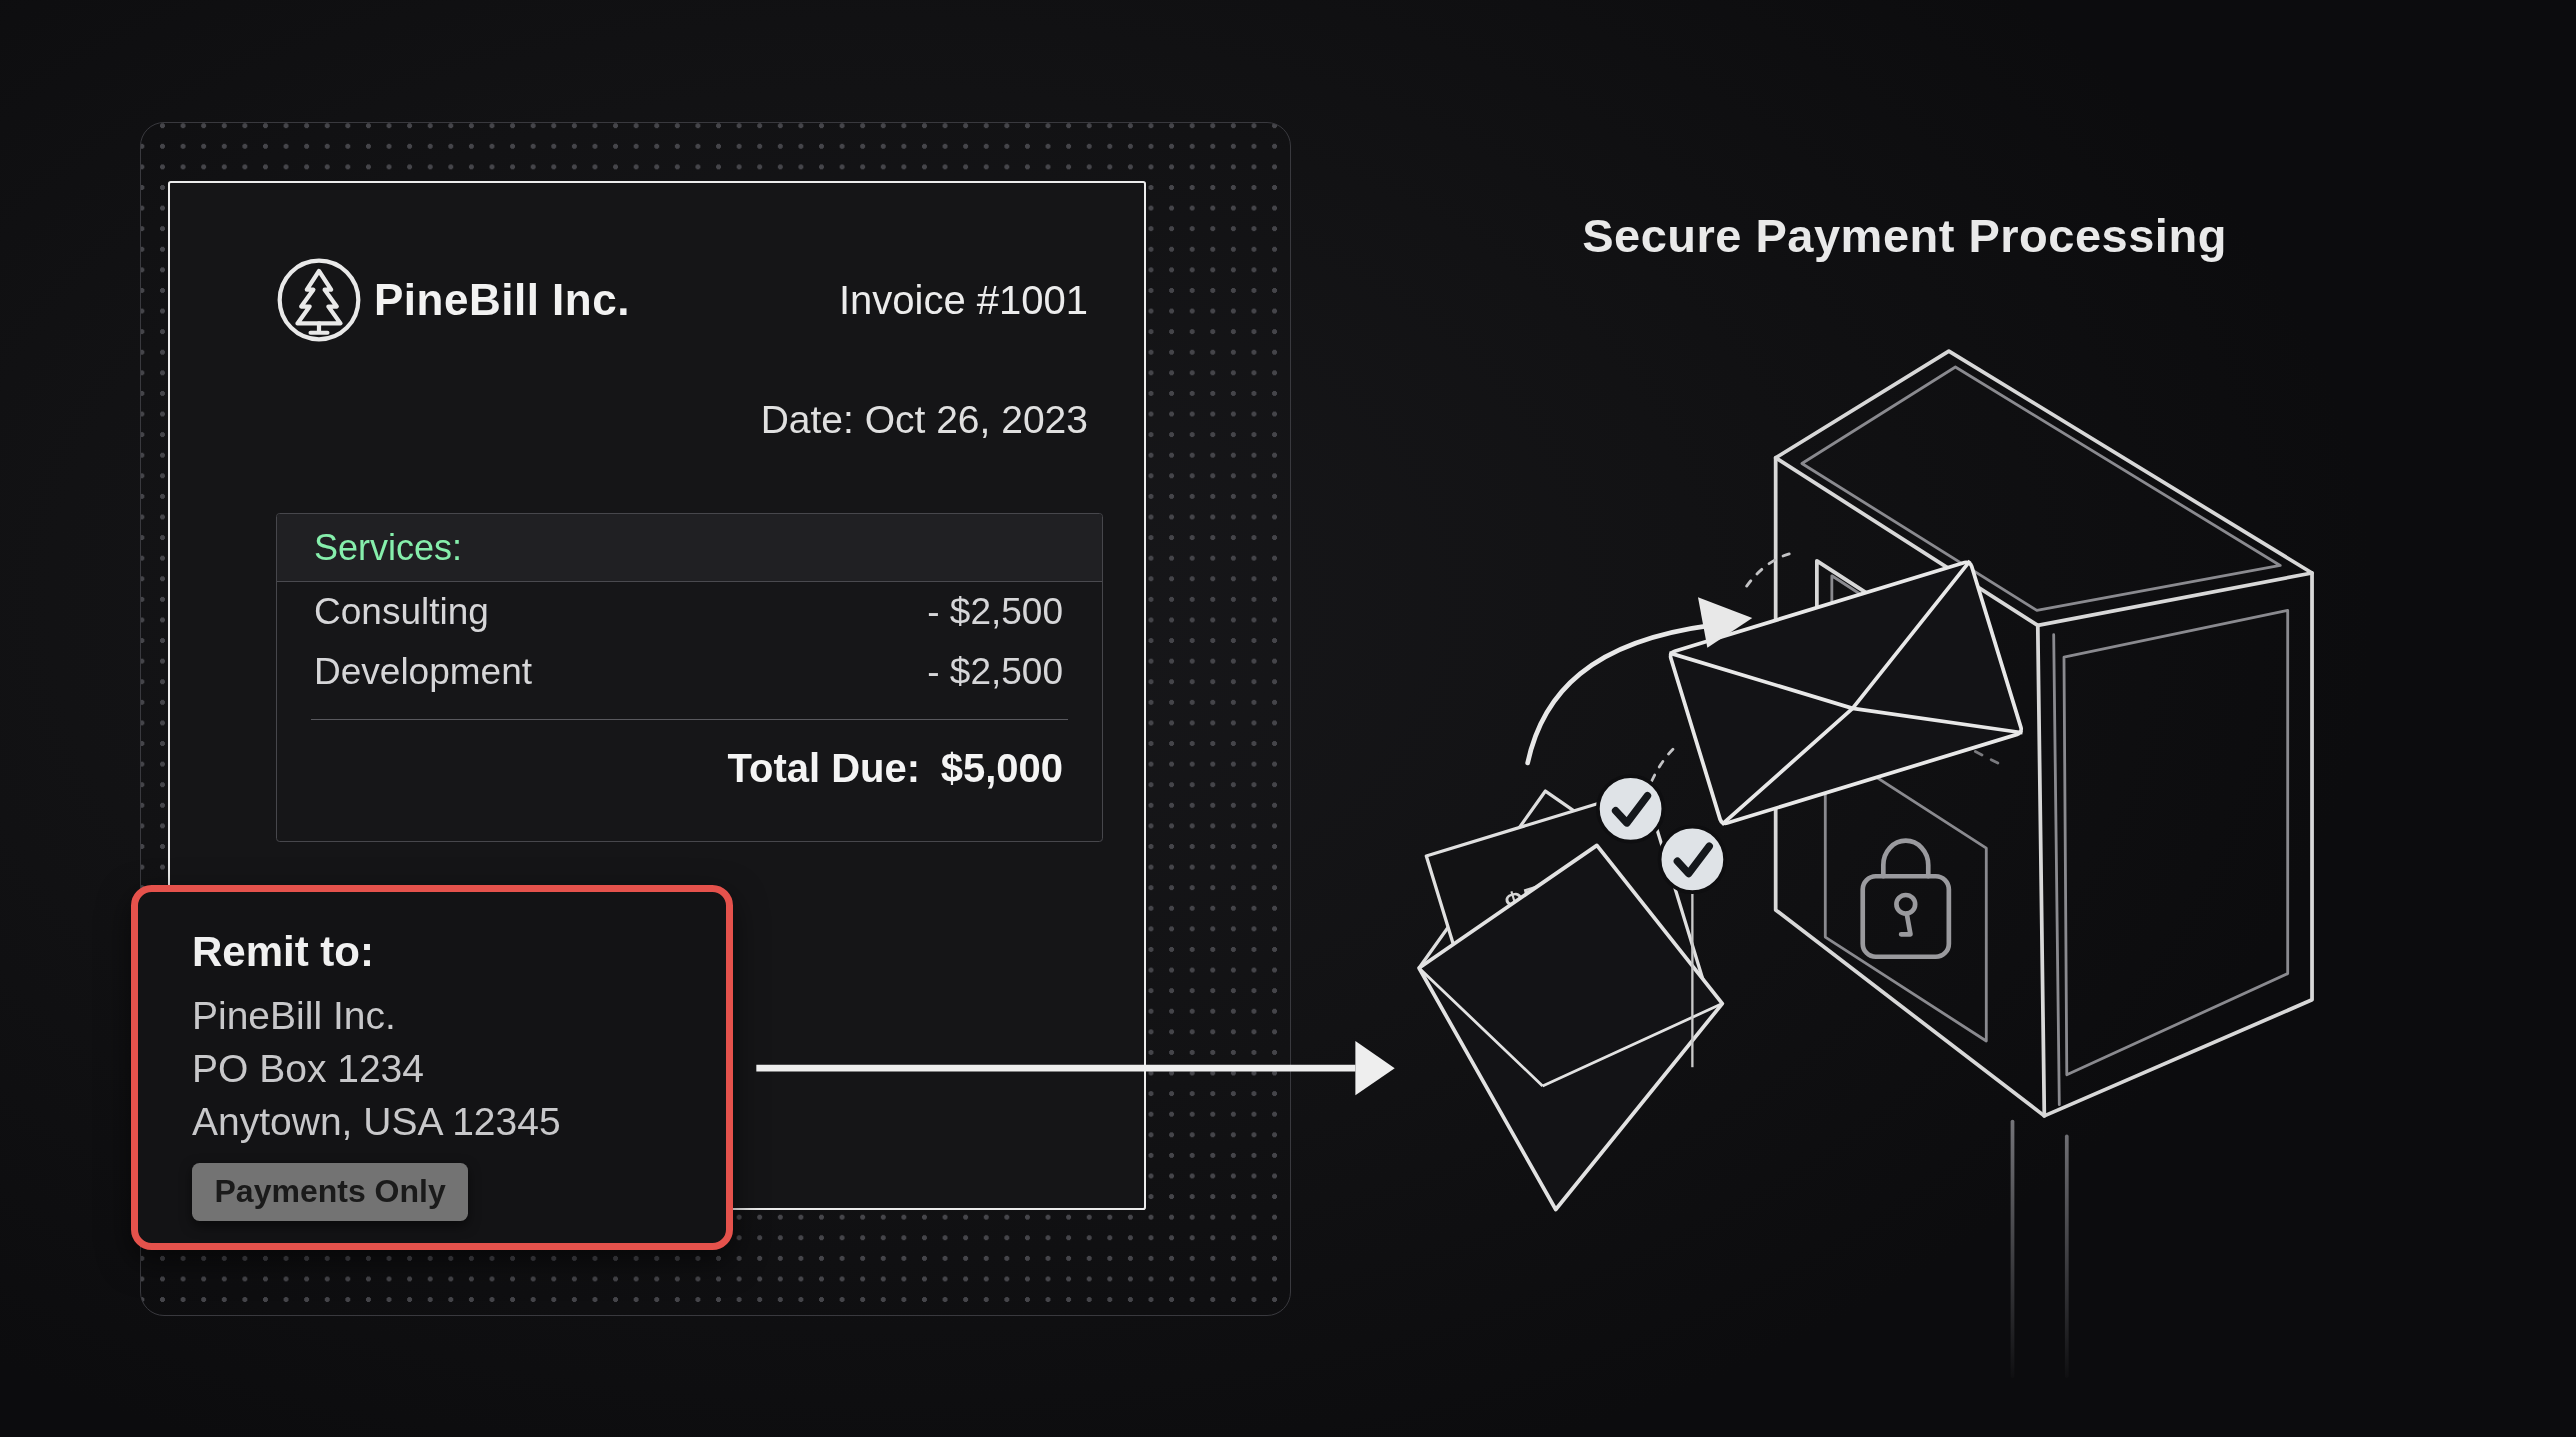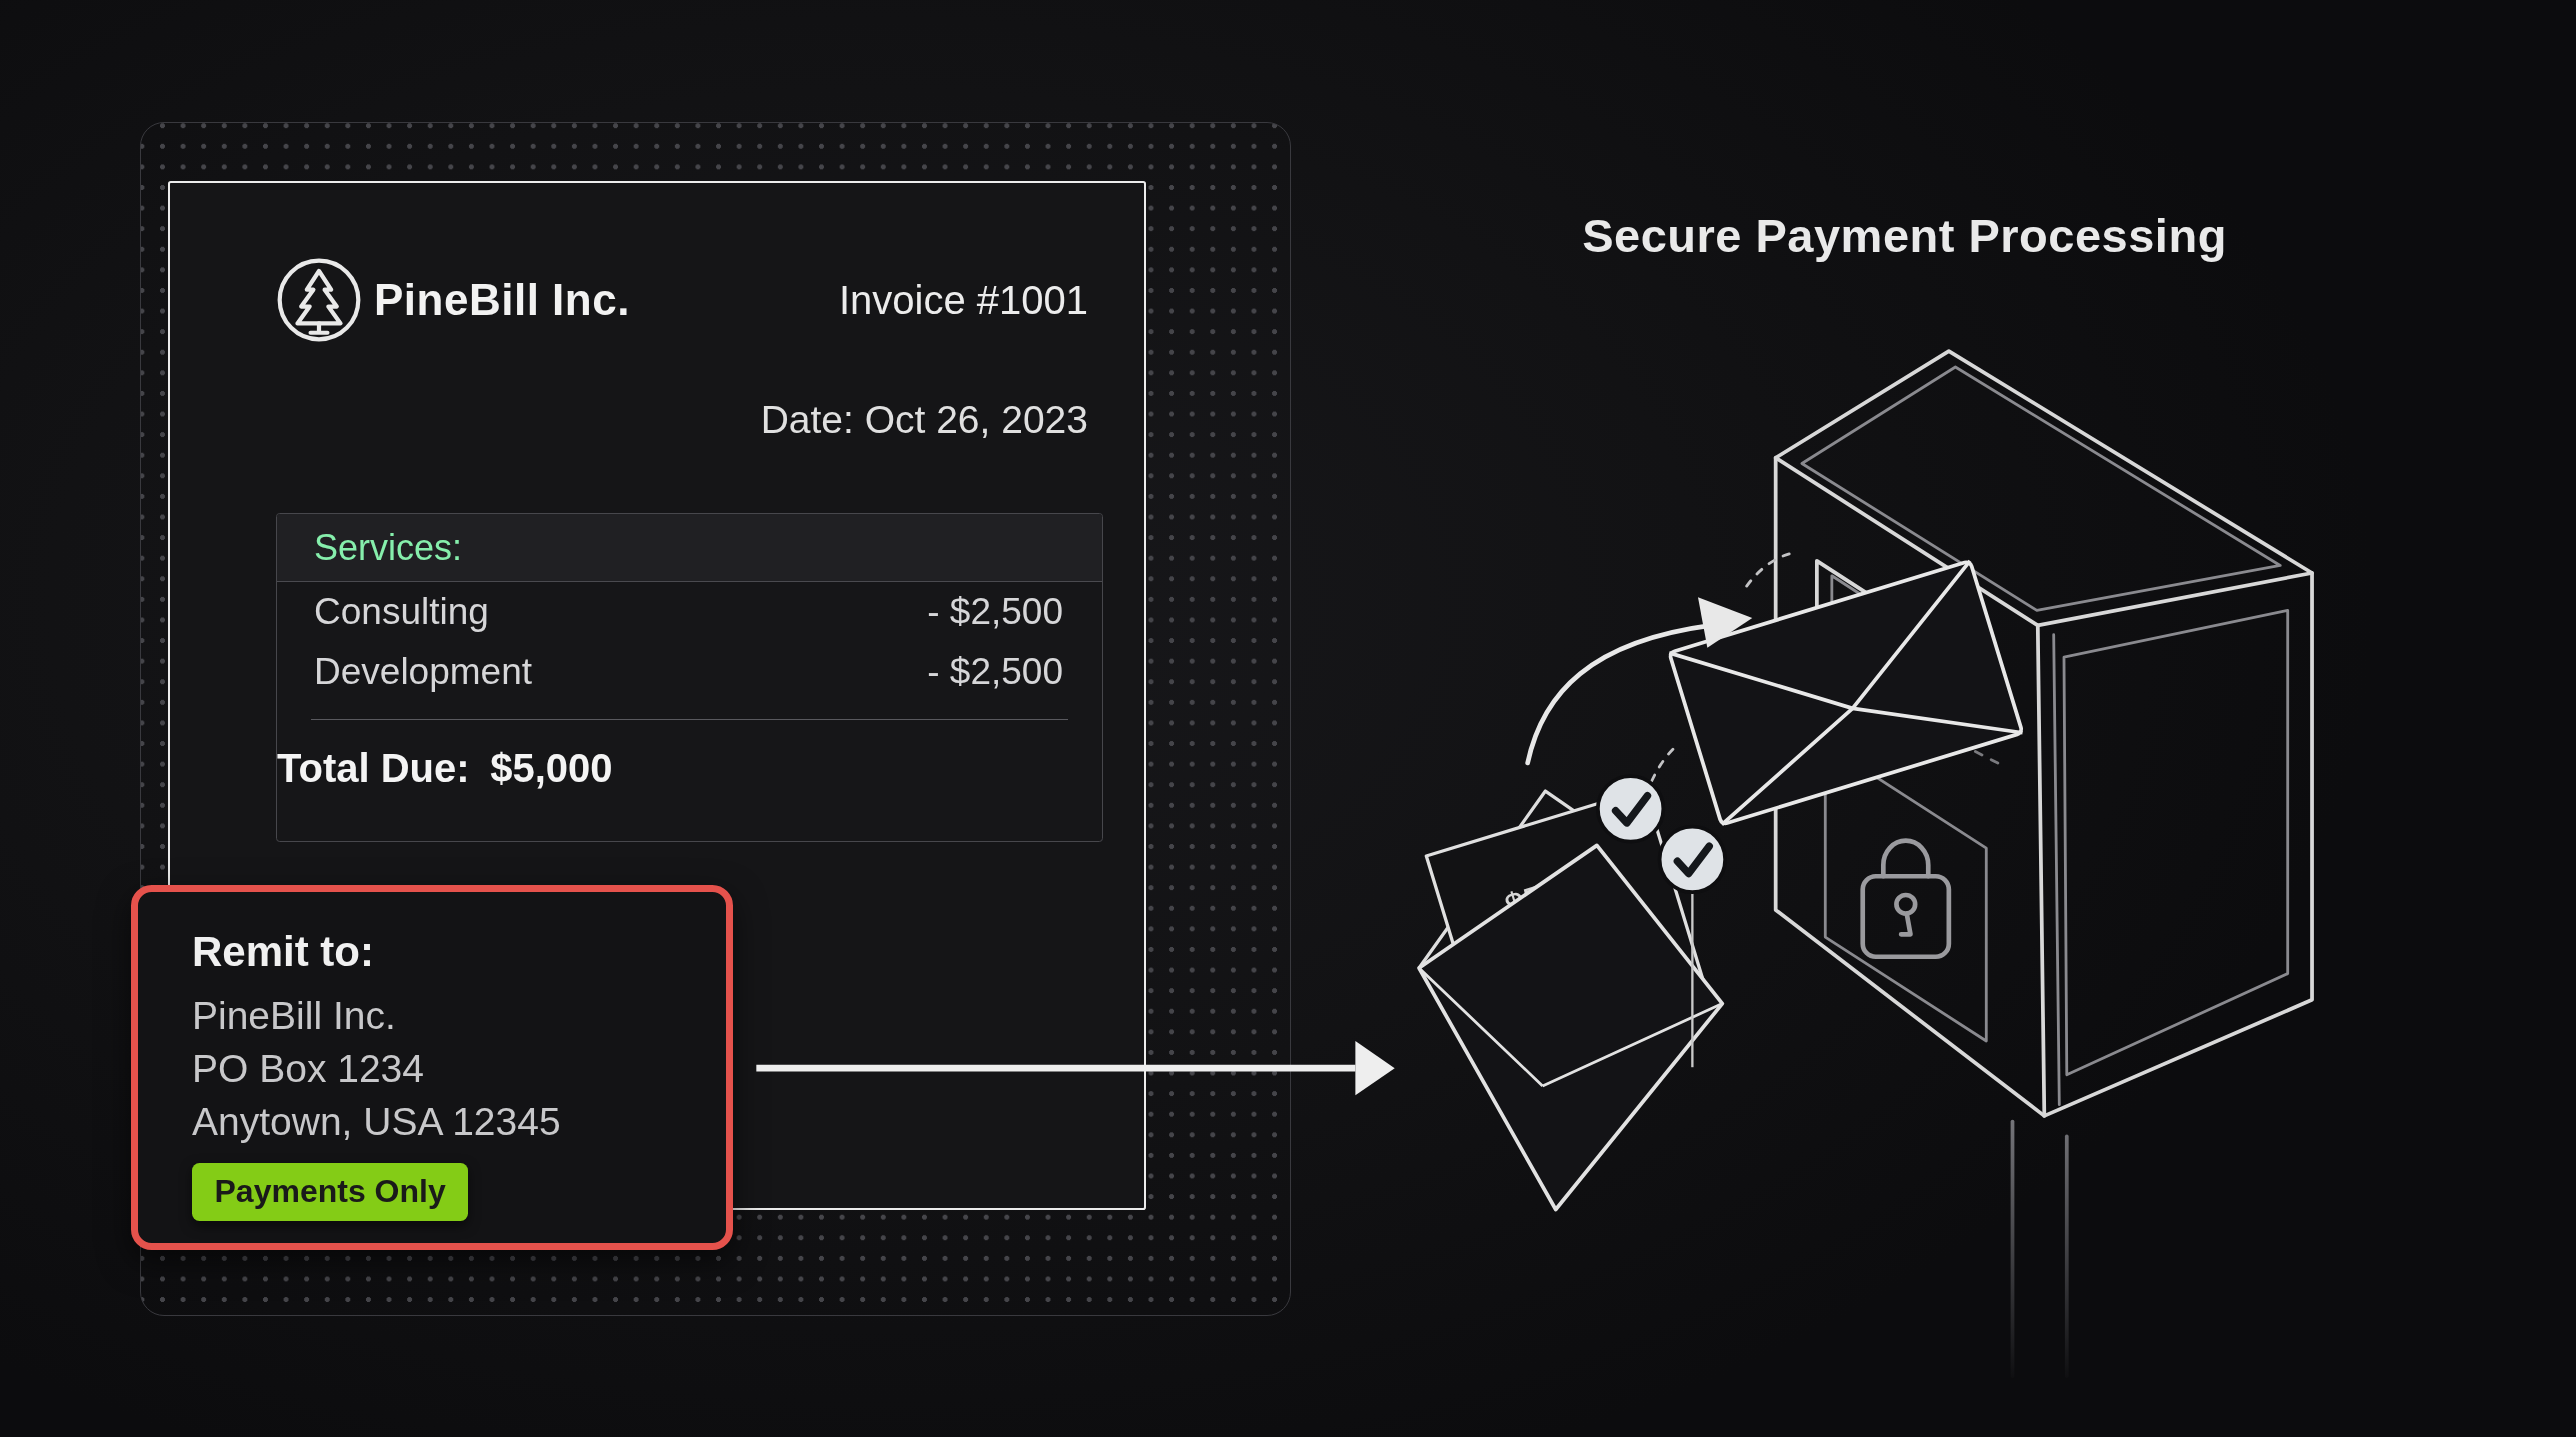--- a/index.html
+++ b/index.html
@@ -31,33 +31,33 @@
     border:1.9px solid #47474c;border-radius:3.7px;background:#161618;box-sizing:border-box;
   }
   .services-header{
     height:67px;line-height:67px;background:#202023;border-bottom:1.9px solid #4a4a4f;
     color:#86efac;font-size:36px;padding-left:37px;border-radius:2.8px 2.8px 0 0;
   }
   .service-row{display:flex;justify-content:space-between;align-items:center;height:60px;padding:0 39px 0 37px;gap:10px;}
   .service-row:first-of-type{margin-top:20.6px;}
   .service-name,.service-amount{font-size:37px;color:#d6d6d8;}
   .services-divider{border:none;border-top:1.9px solid #59595e;margin:17px 34px 0 34px;}
-  .total-row{display:flex;align-items:center;gap:20.6px;margin-top:26px;padding-right:39px;}
+  .total-row{display:flex;justify-content:flex-end;align-items:center;gap:20.6px;margin-top:26px;padding-right:39px;}
   .total-label,.total-value{font-size:40px;font-weight:700;color:#f4f4f4;}
   
   .remit-box{
     position:absolute;left:131px;top:885px;width:602px;height:365px;
     background:#131315;border:7.5px solid #e5524c;border-radius:20.6px;box-sizing:border-box;
     box-shadow:0 11.2px 32px rgba(0,0,0,.55);
     padding-left:23px;
   }
   .remit-heading{position:absolute;left:54px;top:36px;font-size:42px;font-weight:700;color:#f0f0f0;}
   .remit-lines{position:absolute;left:54px;top:97px;font-size:39px;color:#c8c8ca;line-height:53px;}
   .payments-badge{
-    position:absolute;left:54px;top:271px;background:#84cc16;color:#1a1a1a;
+    position:absolute;left:54px;top:271px;background:#737373;color:#1a1a1a;
     font-size:32px;font-weight:600;padding:10.3px 22.5px;border-radius:7.5px;
     box-shadow:0 4.7px 11.2px rgba(0,0,0,.5);
   }
   .section-title{
     position:absolute;left:1544px;top:208px;width:721px;text-align:center;
     font-size:47px;font-weight:600;color:#e9e9e9;letter-spacing:0.5px;
   }
   .illustration{position:absolute;left:0;top:0;pointer-events:none;}
   svg text{font-family:"Liberation Sans","DejaVu Sans",sans-serif;}
 </style>

